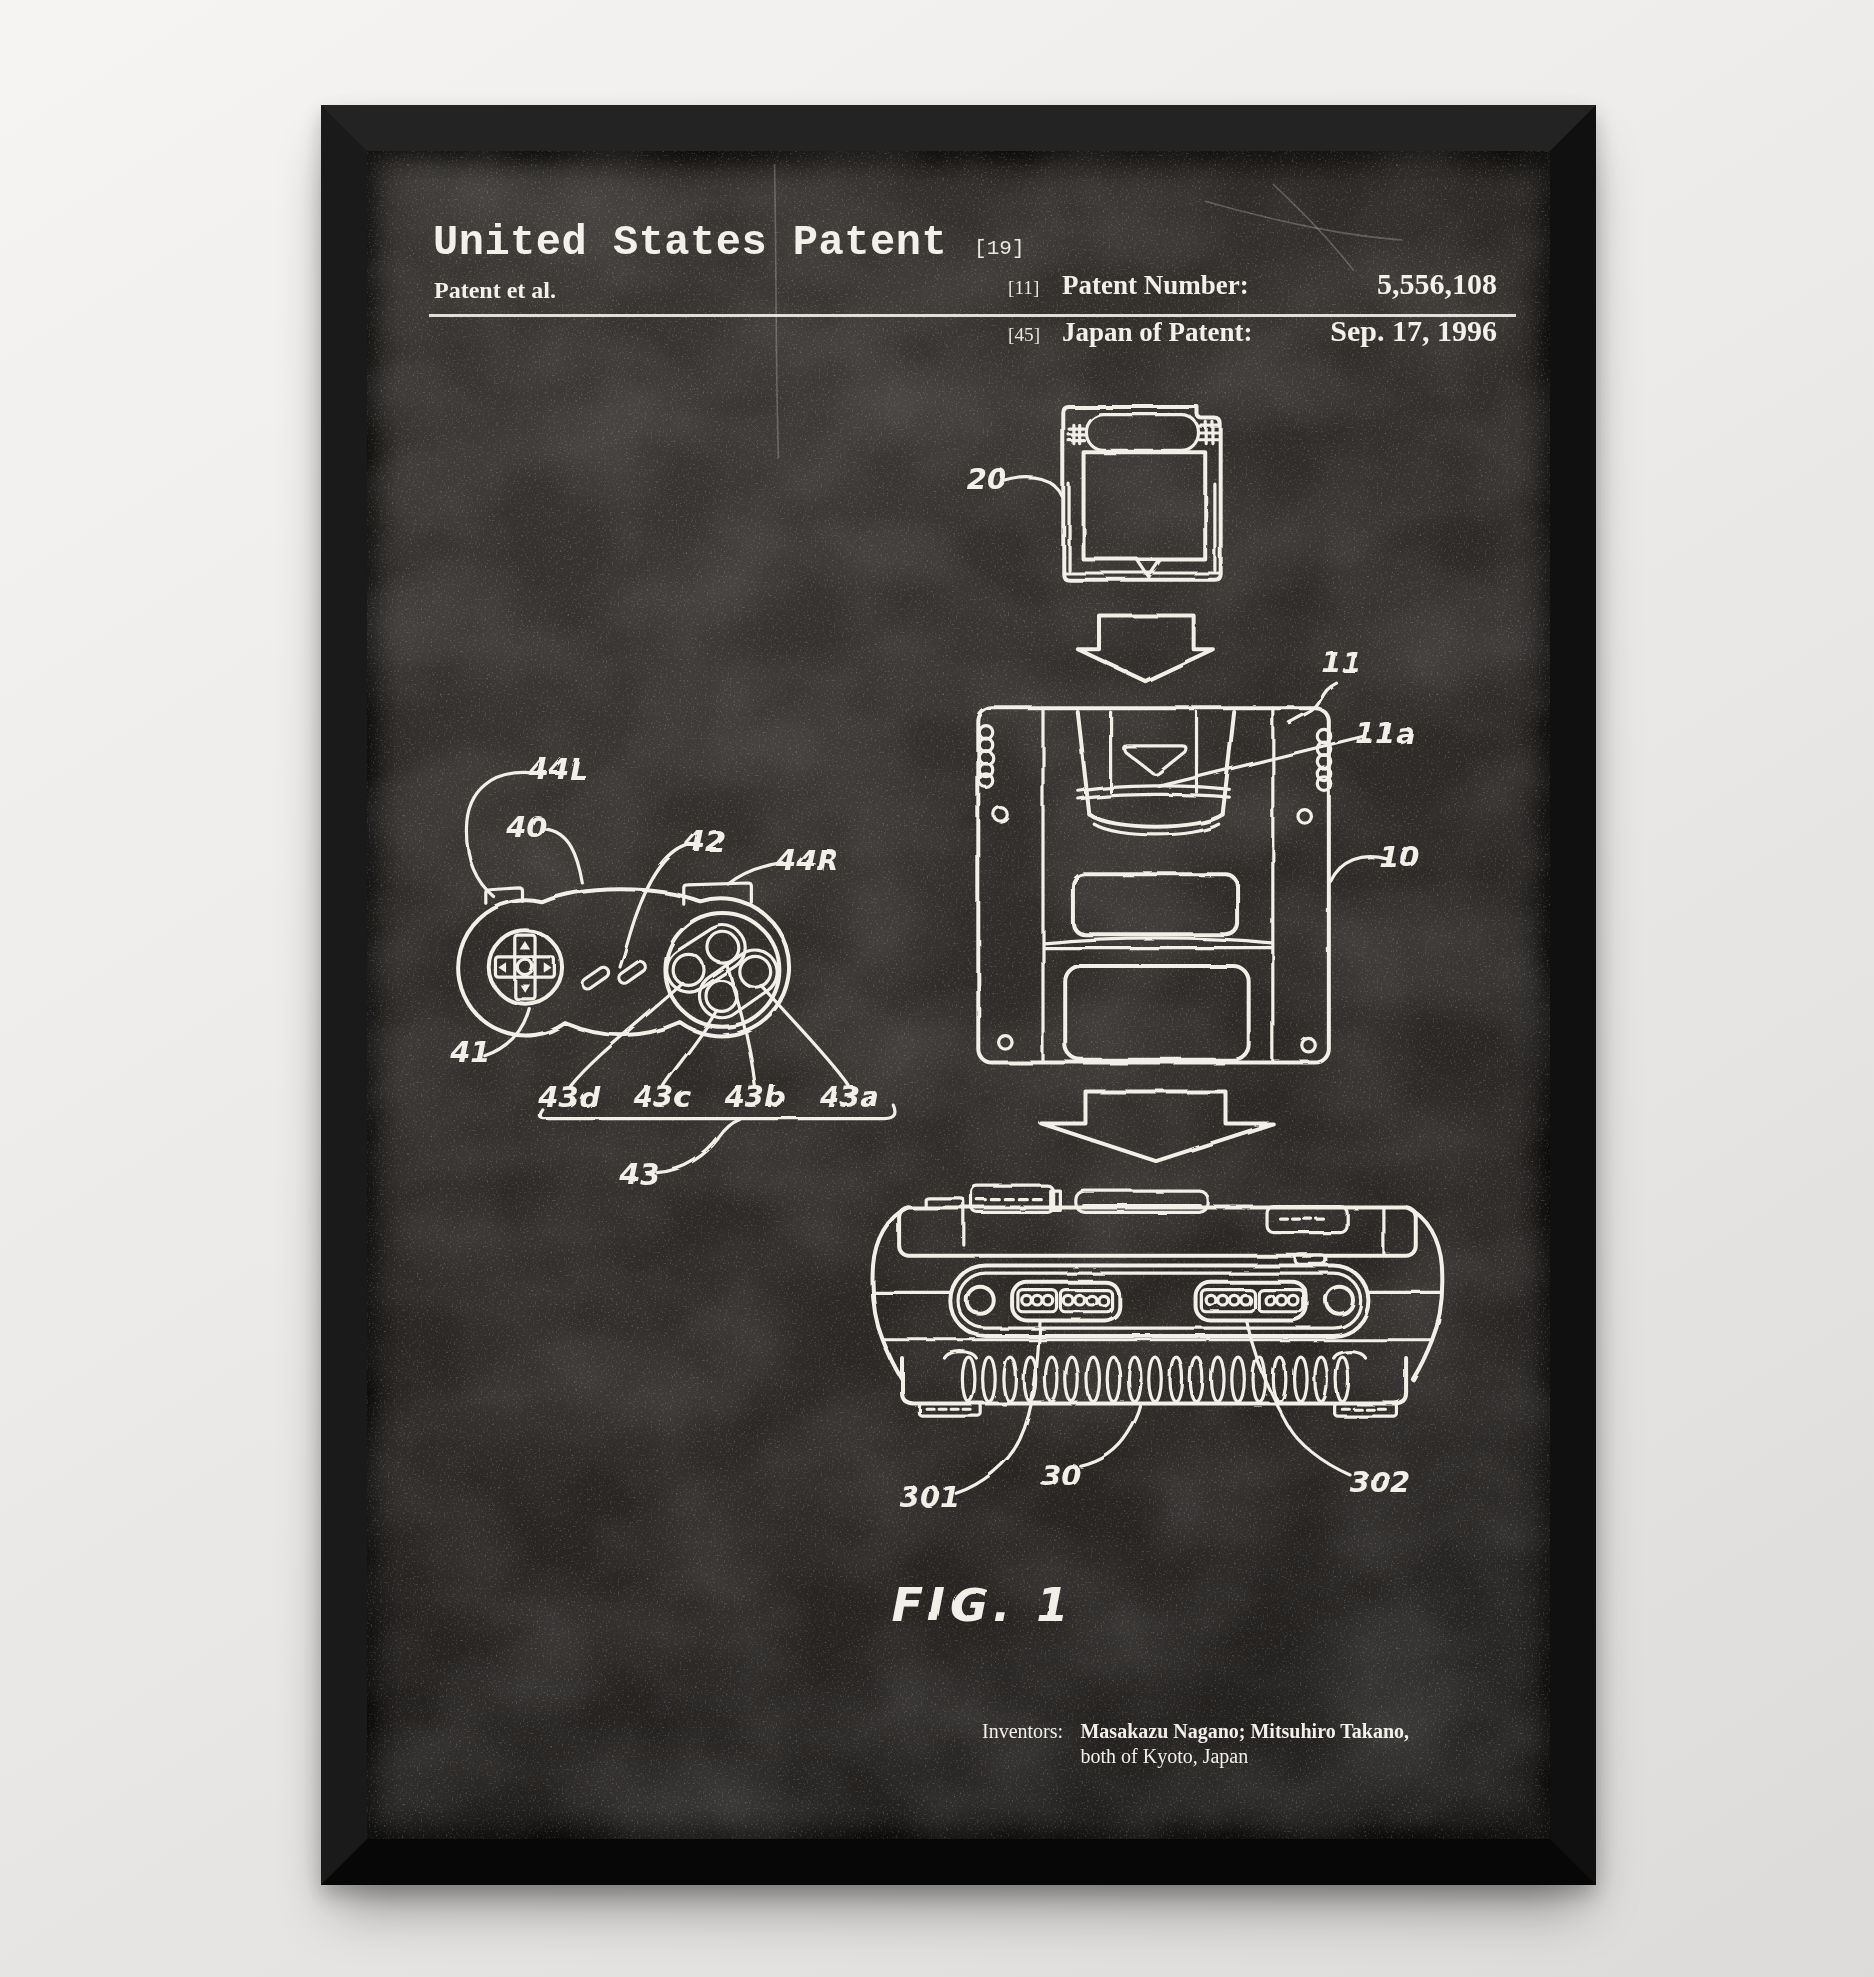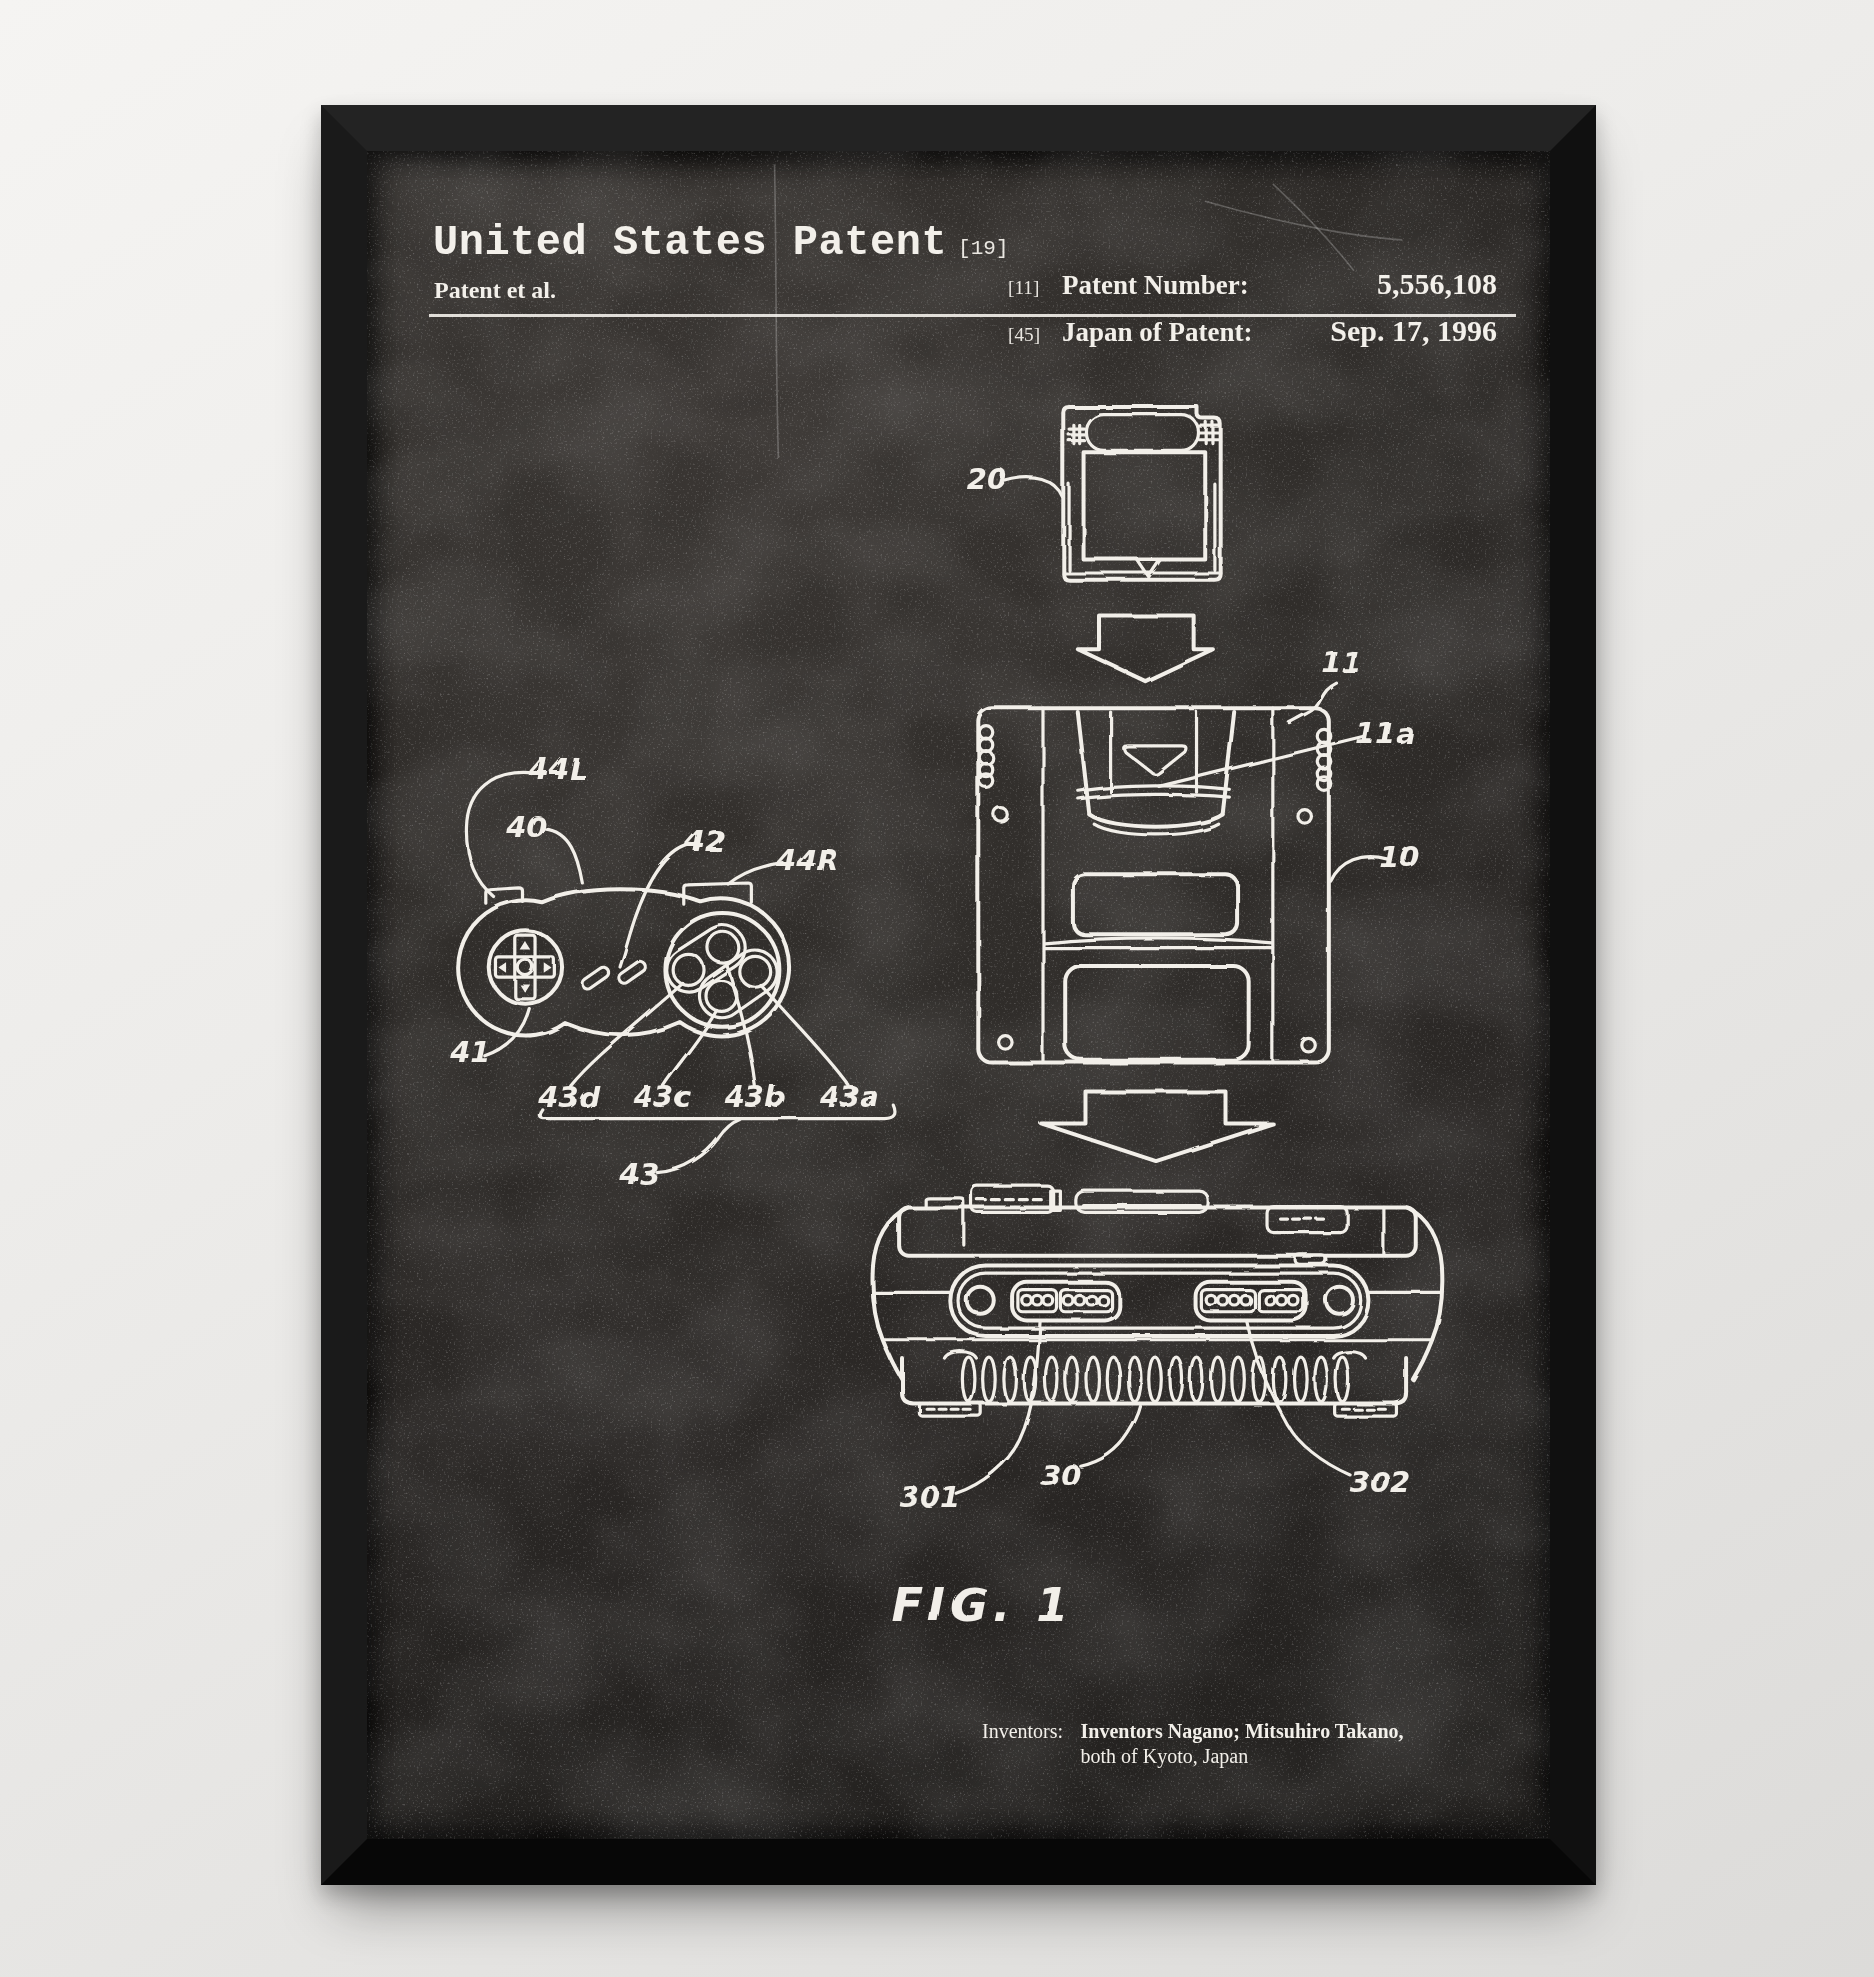--- a/index.html
+++ b/index.html
@@ -11,21 +11,21 @@
          border-top-color:#232323;border-left-color:#1a1a1a;border-right-color:#101010;border-bottom-color:#070707;
          background:#000;
          box-shadow:0 33px 53px -13.5px rgba(0,0,0,.38),0 9.7px 19.3px rgba(0,0,0,.22);}
   .poster{position:relative;width:100%;height:100%;
          background:radial-gradient(120% 85% at 30% 16%,#3a3633 0%,#312e2b 38%,#2a2725 72%,#242220 100%);
          box-shadow:inset 0 15.4px 25px rgba(0,0,0,.55),inset 0 -13.5px 23px rgba(0,0,0,.45),
                     inset 15.4px 0 25px rgba(0,0,0,.4),inset -15.4px 0 25px rgba(0,0,0,.4);}
   .chalk{color:#f2efe9;}
   .title-row{position:absolute;left:66px;top:68px;display:flex;align-items:baseline;font-family:Liberation Mono, monospace;}
   .title{font-size:42px;font-weight:bold;letter-spacing:0.5px;}
-  .kind-code{font-size:21px;margin-left:11px;color:#e9e6e0;}
+  .kind-code{font-size:21px;margin-left:27px;color:#e9e6e0;}
   .assignee{position:absolute;left:67px;top:126px;font-size:24px;font-weight:bold;}
   .right-col{position:absolute;left:641px;top:84px;width:489px;margin-top:32px;}
   .pat-row{display:flex;align-items:baseline;margin-bottom:12.6px;}
   .bib-code{font-size:19.3px;width:54px;color:#e9e6e0;}
   .bib-label{font-size:27px;font-weight:bold;}
   .bib-value{font-size:30px;font-weight:bold;margin-left:auto;}
   .rule{position:absolute;left:62px;top:163px;width:1087px;height:2.9px;background:#efece6;opacity:.92;}
   .inventors{position:absolute;left:615px;top:1568px;display:flex;align-items:baseline;font-size:20px;justify-content:center;}
   .inv-names{margin-left:17.4px;line-height:1.24;}
   .inv-bold{font-weight:bold;}
@@ -62,21 +62,21 @@
           <span class="bib-label">Japan of Patent:</span>
           <span class="bib-value">Sep. 17, 1996</span>
         </div>
       </div>
 
       <div class="rule"></div>
 
       <div class="inventors">
         <span>Inventors:</span>
         <span class="inv-names">
-          <div class="inv-bold">Inventors Nagano; Mitsuhiro Takano,</div>
+          <div class="inv-bold">Masakazu Nagano; Mitsuhiro Takano,</div>
           <div>both of Kyoto, Japan</div>
         </span>
       </div>
 
       <svg class="art" viewBox="0 0 1225 1748">
         <defs>
           <filter id="rough" x="-4%" y="-4%" width="108%" height="108%">
             <feTurbulence type="fractalNoise" baseFrequency="0.02" numOctaves="3" seed="11" result="t"></feTurbulence>
             <feDisplacementMap in="SourceGraphic" in2="t" scale="3.5"></feDisplacementMap>
           </filter>

